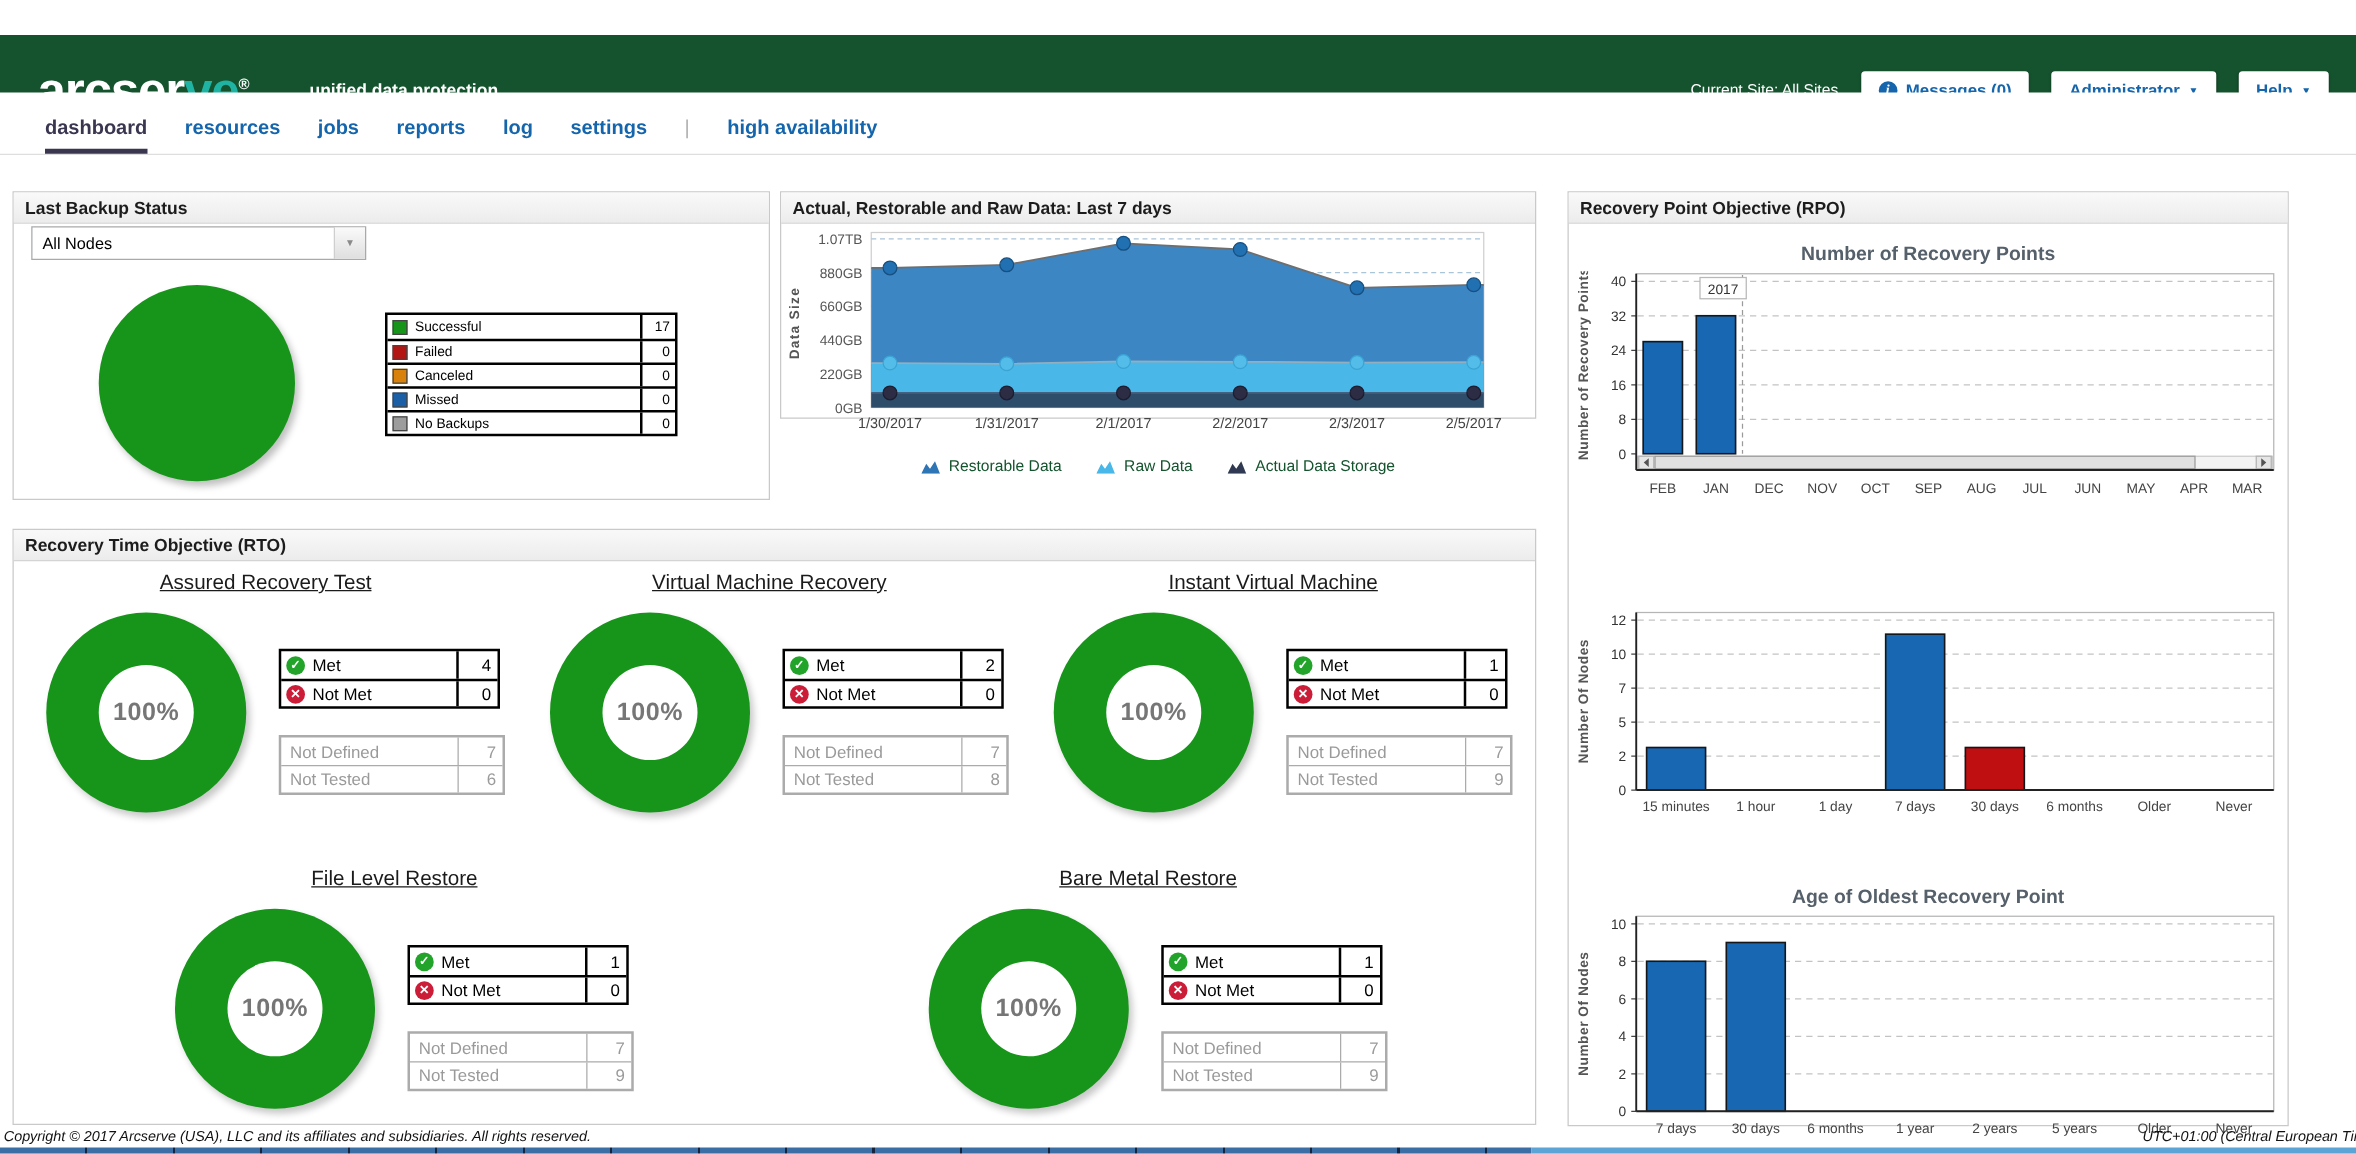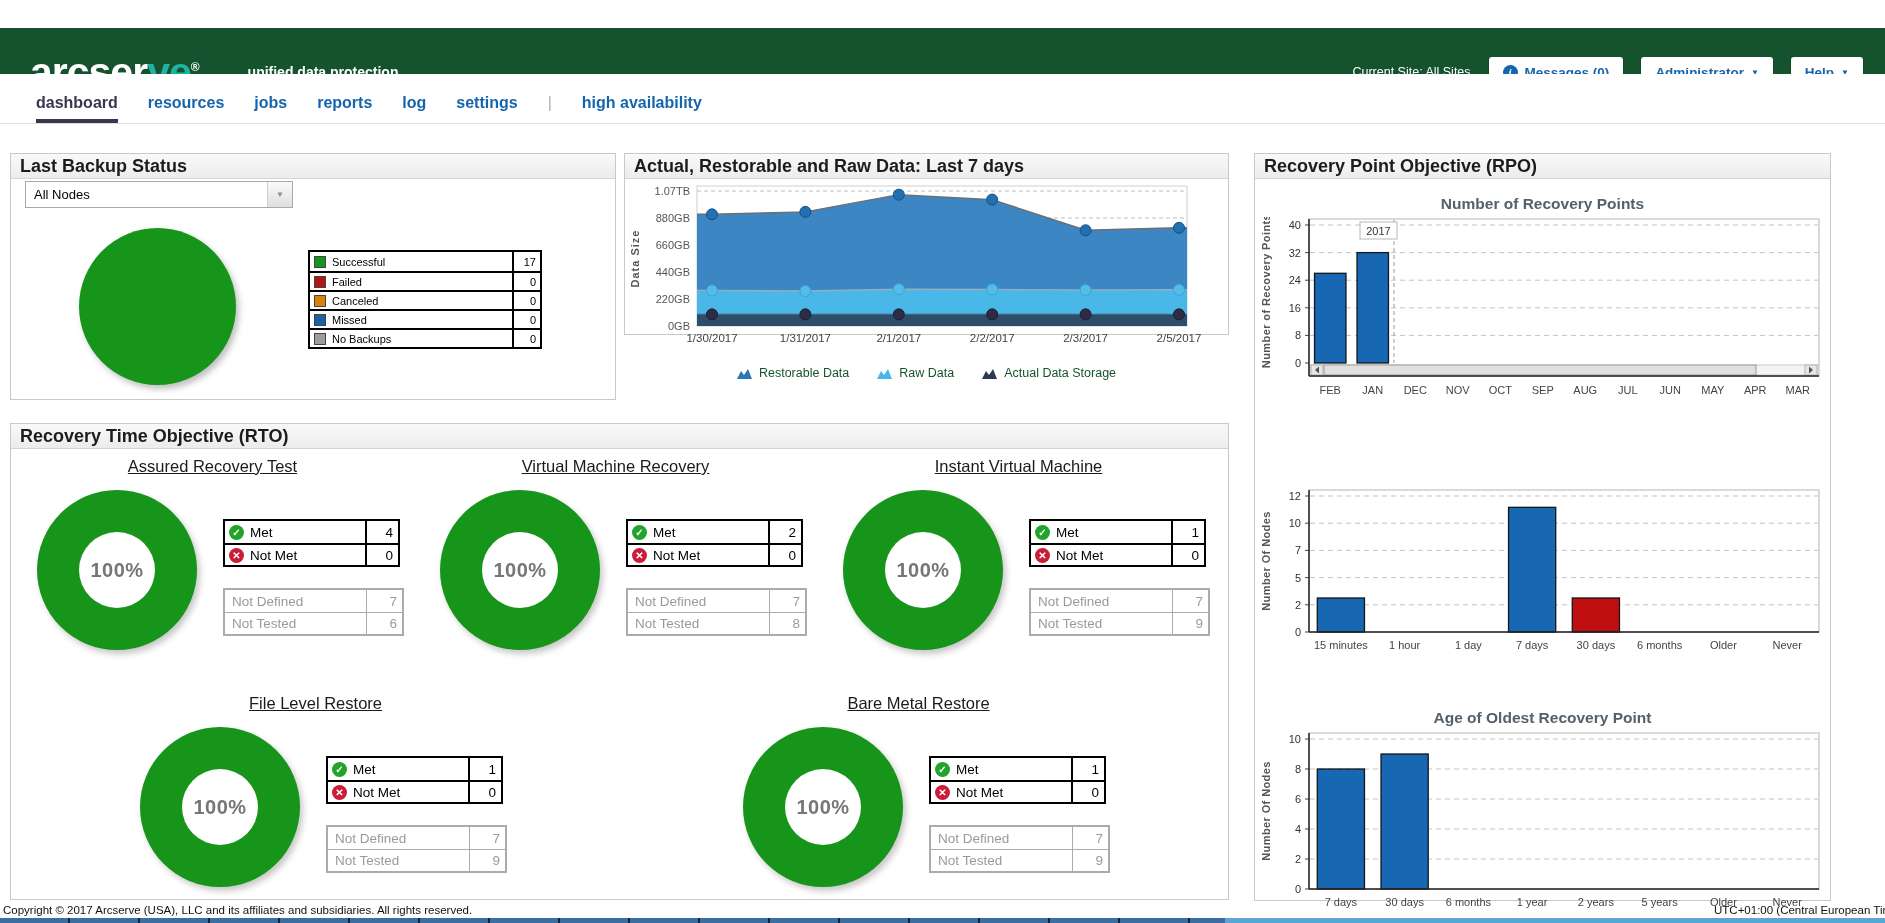--- a/index.html
+++ b/index.html
@@ -27,21 +27,21 @@
   .nav { position:absolute; left:0; top:74px; width:1885px; height:50px; background:#fff;
          border-bottom:1px solid #dedede; display:flex; align-items:flex-end;
          padding-left:36px; gap:30px; }
   .nav-tab { font-size:16px; font-weight:bold; color:#1565ac; padding-bottom:11px; cursor:pointer; }
   .nav-tab.active { color:#3a3650; border-bottom:4px solid #3a3650; padding-bottom:7px; }
   .nav-sep { color:#b0b0b0; font-size:16px; padding-bottom:11px; }
   
   .panel { position:absolute; border:1px solid #c9c9c9; background:#fff; }
   .panel-hd { height:25px; line-height:25px; padding-left:9px;
               background:linear-gradient(#f9f9f9,#ececec); border-bottom:1px solid #d4d4d4;
-              font-size:18px; font-weight:bold; color:#1c1c1c; }
+              font-size:14px; font-weight:bold; color:#1c1c1c; }
   #panel-lbs  { left:10px;   top:153px; width:606px;  height:247px; }
   #panel-area { left:624px;  top:153px; width:605px;  height:182px; }
   #panel-rpo  { left:1254px; top:153px; width:577px;  height:748px; }
   #panel-rto  { left:10px;   top:423px; width:1219px; height:477px; }
   
   .lbs-dropdown { position:absolute; left:14px; top:27px; width:268px; height:27px;
                   border:1px solid #a7a9ac; background:#fff; display:flex; align-items:center;
                   font-size:13px; cursor:pointer; }
   .dd-text { flex:1; padding-left:8px; color:#000; }
   .dd-btn { width:25px; height:25px; border-left:1px solid #cfcfcf;
@@ -99,21 +99,21 @@
   .mt-label { flex:1; }
   .mt-val { width:33px; align-self:stretch; border-left:2px solid #000; display:flex;
             align-items:center; justify-content:flex-end; padding-right:5px; }
   .gray-table { width:181px; border:2px solid #ababab; color:#9a9a9a; margin-top:21px; background:#fff; }
   .gt-row { display:flex; align-items:center; height:22px; font-size:13.5px; }
   .gt-row + .gt-row { border-top:1px solid #ababab; }
   .gt-label { flex:1; padding-left:7px; }
   .gt-val { width:36px; align-self:stretch; border-left:1px solid #ababab; display:flex;
             align-items:center; justify-content:flex-end; padding-right:5px; }
   
-  .footer { position:absolute; left:0; top:903px; width:1885px; height:15px; font-size:11.5px; color:#111; }
+  .footer { position:absolute; left:0; top:903px; width:1885px; height:15px; font-size:11.5px; color:#111;font-style:italic; }
   .copyright { position:absolute; left:3px; top:1px; }
   .tz { position:absolute; left:1714px; top:1px; width:220px; white-space:nowrap; overflow:hidden; }
   .bottom-strip { position:absolute; left:0; bottom:0; width:1885px; height:5px; display:flex; }
   .strip-seg { width:1225px; background:repeating-linear-gradient(90deg,#3b6ea5 0 68px,#14243c 68px 70px); }
   .strip-solid { flex:1; background:#5ca3d6; }
 </style>
 </head>
 <body>
 
 <div class="header">

